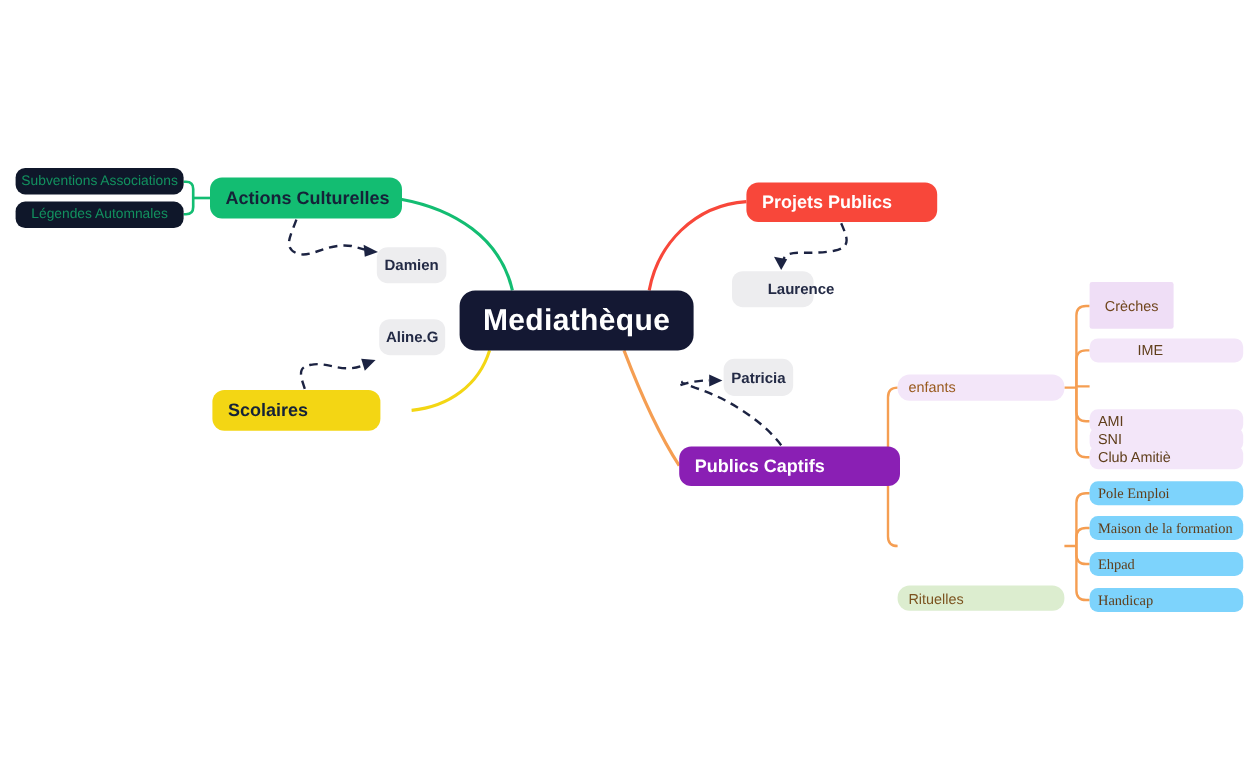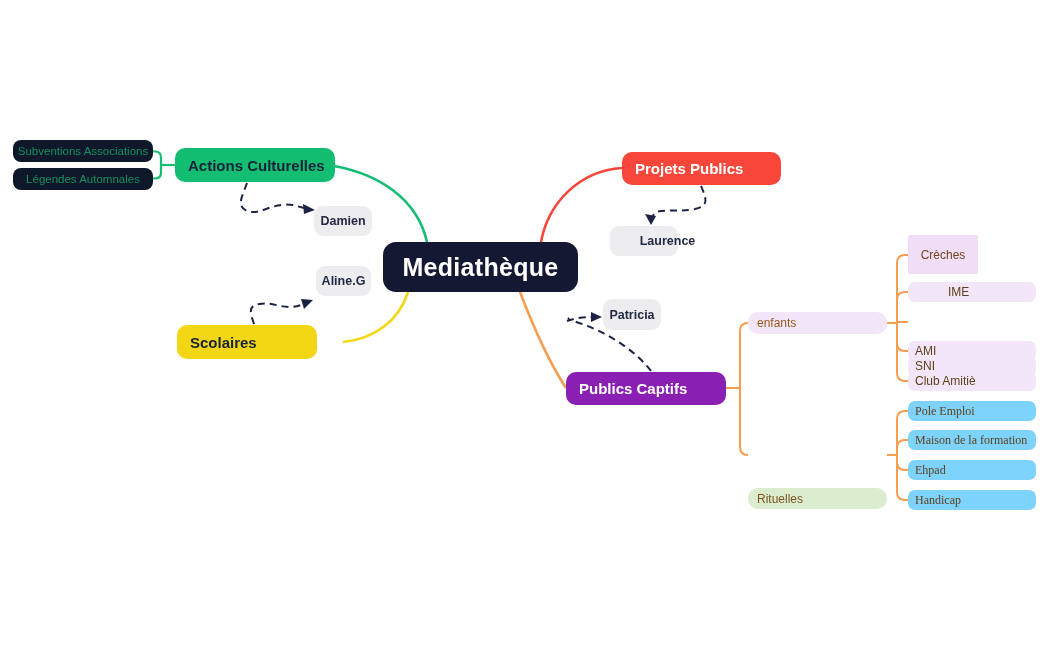--- a/index.html
+++ b/index.html
@@ -15,21 +15,21 @@
   
   .root{
     left:383px;top:242px;width:195px;height:50px;background:#141833;border-radius:13px;
     color:#ffffff;font-size:25px;font-weight:bold;justify-content:center;letter-spacing:.3px;
   }
   
   .topic{height:34px;border-radius:10px;font-size:15px;font-weight:bold;padding:0 13px;}
   .topic-actions{left:175px;top:148px;width:160px;background:#13bd72;color:#152238;}
   .topic-projets{left:622px;top:152px;width:159px;height:33px;background:#f8473a;color:#ffffff;}
   .topic-scolaires{left:177px;top:325px;width:140px;background:#f3d614;color:#152238;}
-  .topic-captifs{left:566px;top:372px;width:160px;height:33px;background:#8a1fb4;color:#ffffff;}
+  .topic-captifs{left:566px;top:372px;width:184px;height:33px;background:#8a1fb4;color:#ffffff;}
   
   .mint{
     height:22px;width:140px;background:#0f172a;border-radius:8px;color:#12915f;
     font-size:11.5px;justify-content:center;font-weight:normal;
   }
   .mint-1{left:13px;top:140px;}
   .mint-2{left:13px;top:168px;}
   
   .person{
     background:#ededef;border-radius:9px;color:#232a45;font-size:12.5px;font-weight:bold;

